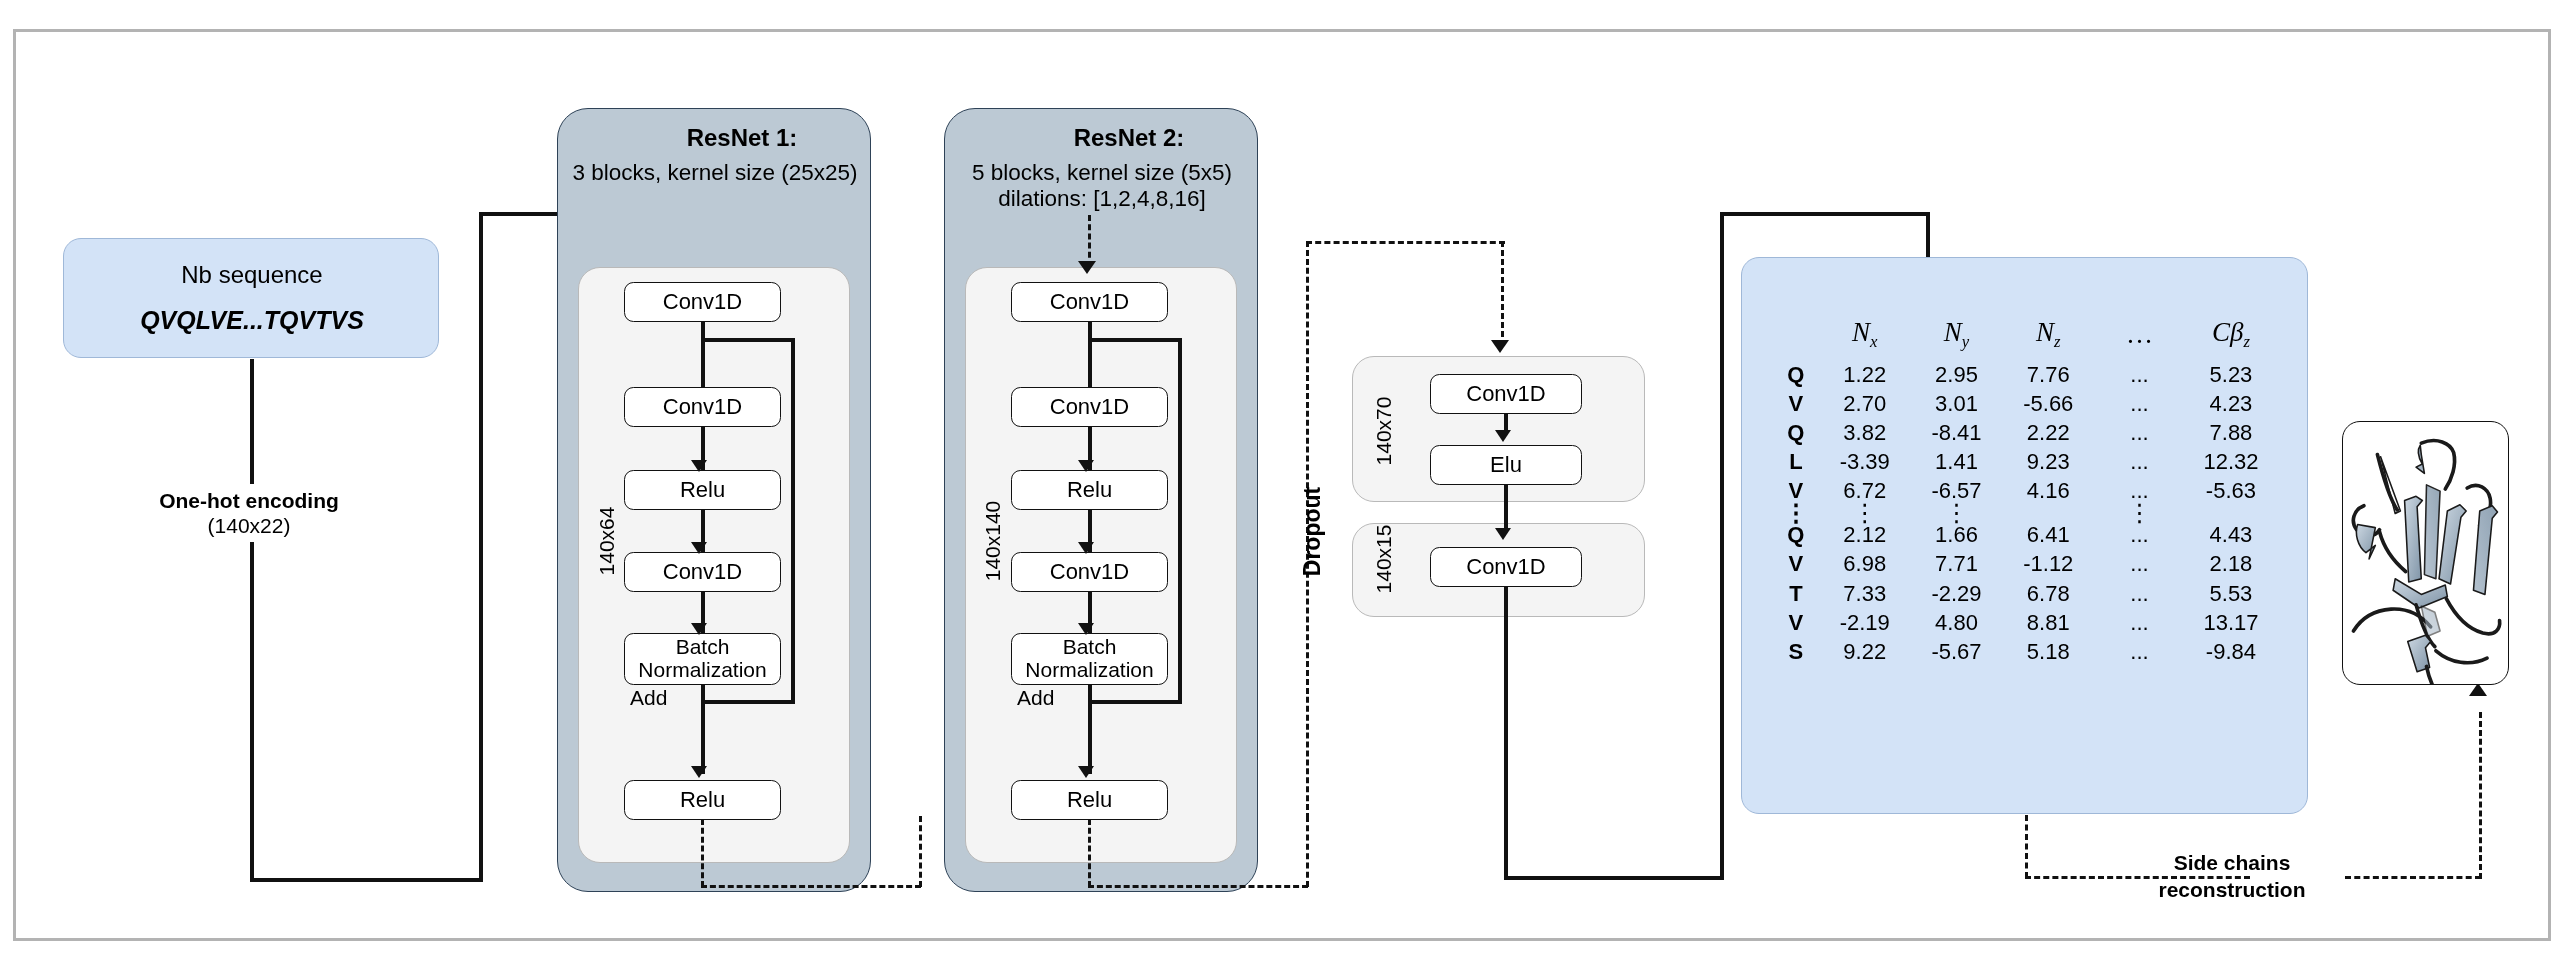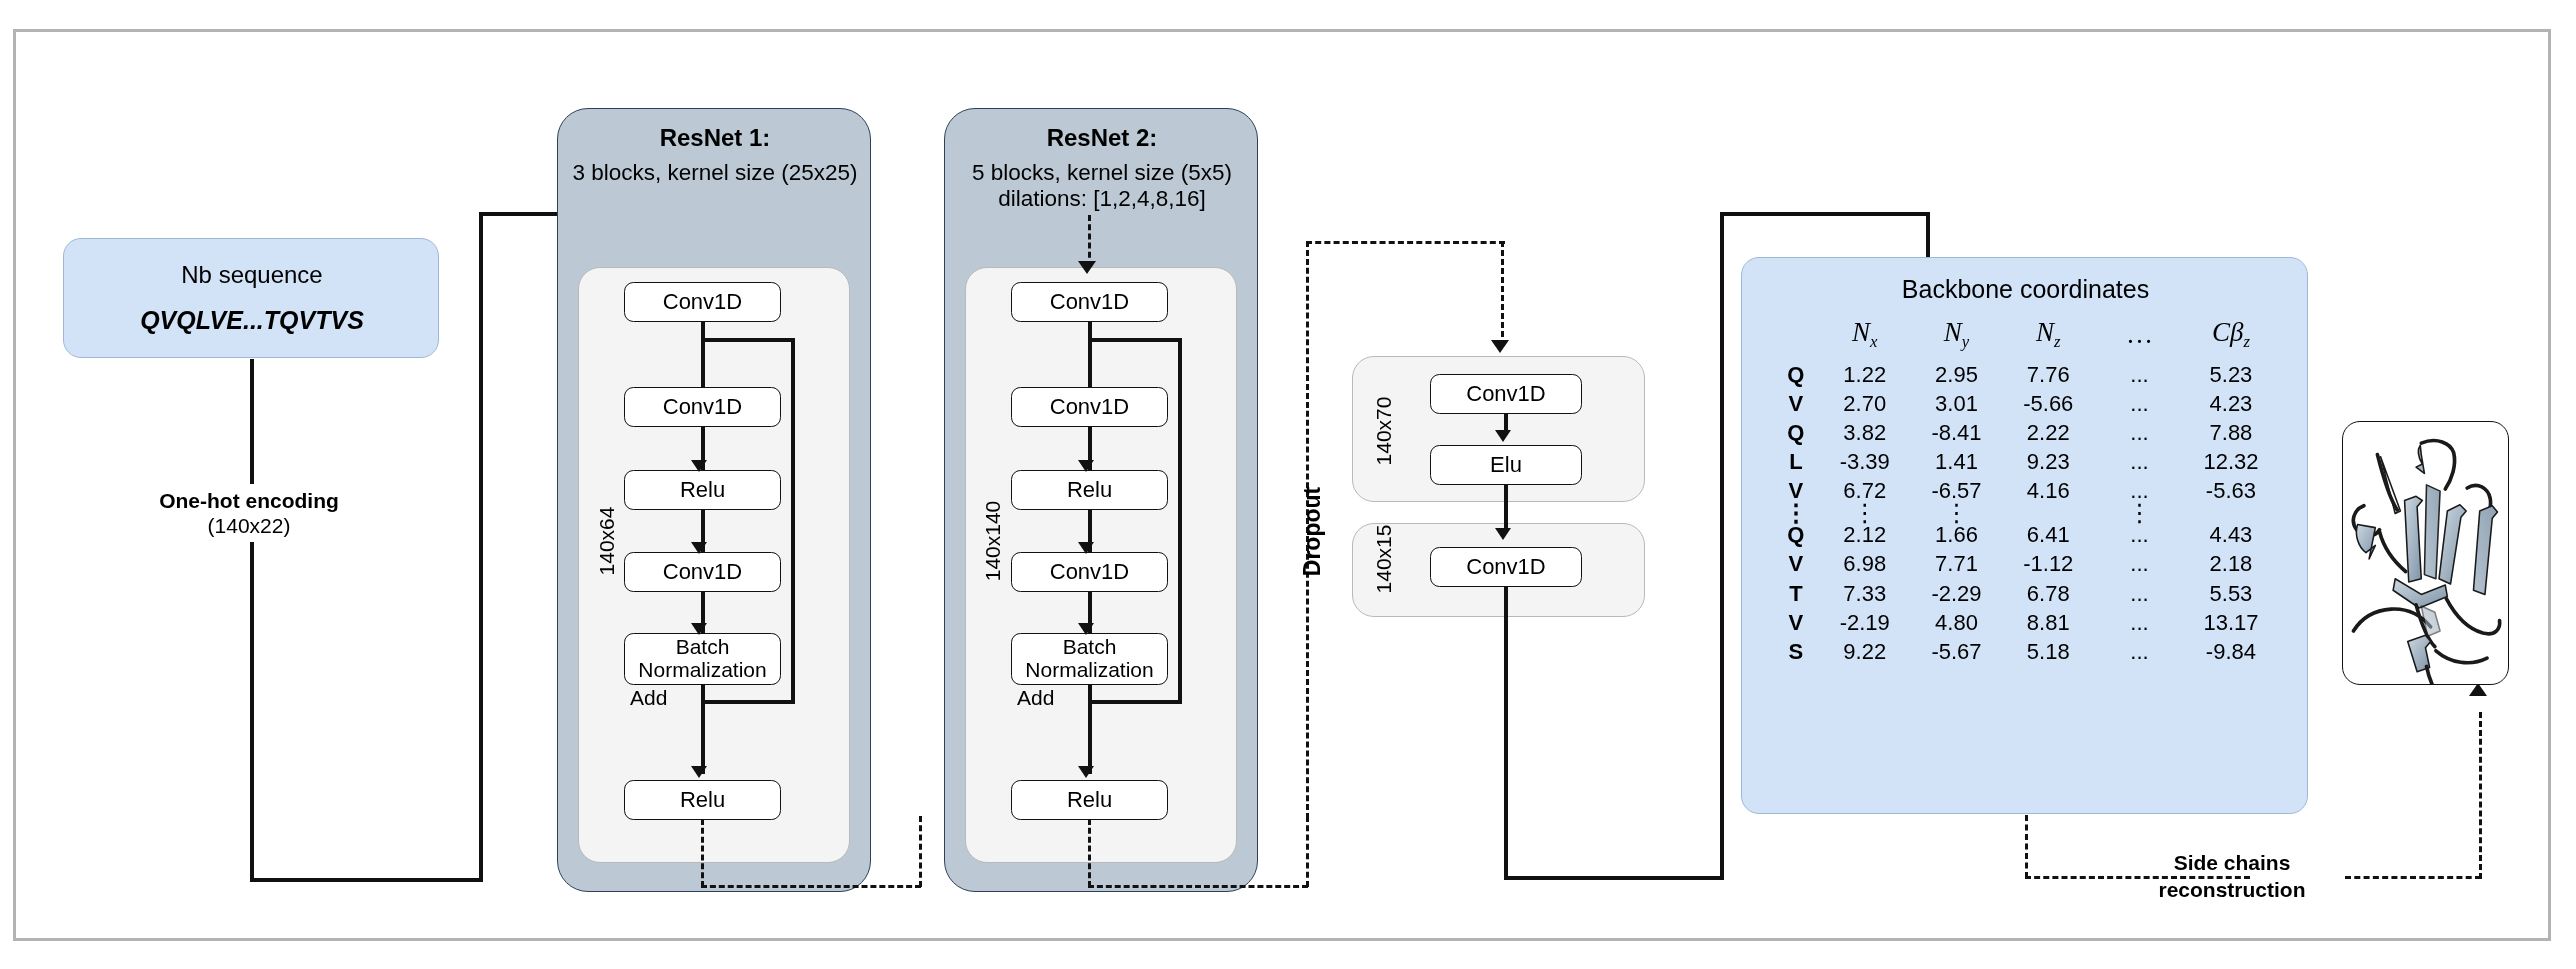--- a/index.html
+++ b/index.html
@@ -12,21 +12,21 @@
   
   .bluebox{background:#d3e3f7;border:1px solid #9fb8d8;border-radius:18px;}
   .resnet{background:#bcc9d4;border:1.6px solid #2e4257;border-radius:31px;}
   .innerblk{background:#f4f4f4;border:1.6px solid #b9b9b9;border-radius:22px;}
   .node{background:#fff;border:1.6px solid #111;border-radius:9.4px;
         display:flex;align-items:center;justify-content:center;text-align:center;
         font-size:22px;line-height:1.08;}
   .node.two{font-size:21px;}
 
   
-  .ttl{font-weight:bold;font-size:24px;text-align:center;}
+  .ttl{font-weight:bold;font-size:24px;text-align:center;margin-left:27px;}
   .sub{font-size:22.5px;text-align:center;line-height:1.16;}
   .seqname{font-size:24px;text-align:center;}
   .seqval{font-size:25px;font-weight:bold;font-style:italic;text-align:center;}
   .caplabel{font-size:21px;font-weight:bold;text-align:center;line-height:1.2;}
   .capsub{font-size:21px;text-align:center;}
   .vlabel{font-size:21px;transform:rotate(-90deg);transform-origin:center center;
           white-space:nowrap;text-align:center;}
   .vlabel.b{font-weight:bold;font-size:23px;}
   .addlbl{font-size:21px;}
 
@@ -162,21 +162,20 @@
   <div class="abs ln vl" style="left:1488px;top:453px;height:47px;"></div>
   <div class="abs" style="left:1479px;top:496px;width:0;height:0;border-left:8.4px solid transparent;border-right:8.4px solid transparent;border-top:12.5px solid #111;"></div>
 
   <div class="abs ln vl" style="left:1488px;top:555px;height:293px;"></div>
   <div class="abs ln hl" style="left:1488px;top:844px;width:220px;"></div>
   <div class="abs ln vl" style="left:1704px;top:180px;height:667px;"></div>
   <div class="abs ln hl" style="left:1704px;top:180px;width:209px;"></div>
   <div class="abs ln vl" style="left:1910px;top:180px;height:50px;"></div>
 
   <div class="abs bluebox" style="left:1725px;top:225px;width:567px;height:557px;">
-    <div class="bbtitle abs" style="left:0;top:16.7px;width:567px;">Backbone coordinates</div>
     <table class="bb abs" style="left:31px;top:58px;width:504px;">
       <thead>
         <tr>
           <th></th>
           <th>N<sub>x</sub></th>
           <th>N<sub>y</sub></th>
           <th>N<sub>z</sub></th>
           <th style="font-style:normal;">…</th>
           <th>C<i>β</i><sub>z</sub></th>
         </tr>

